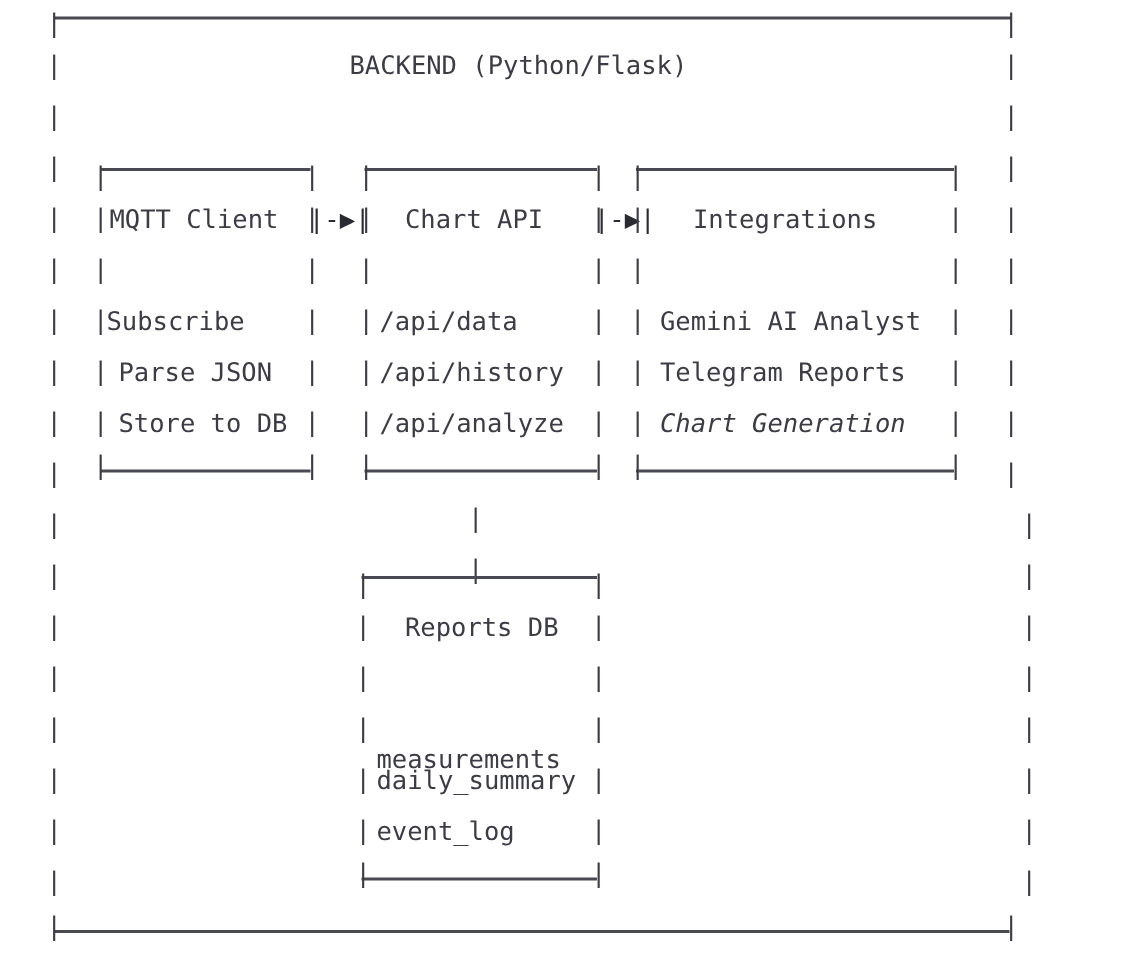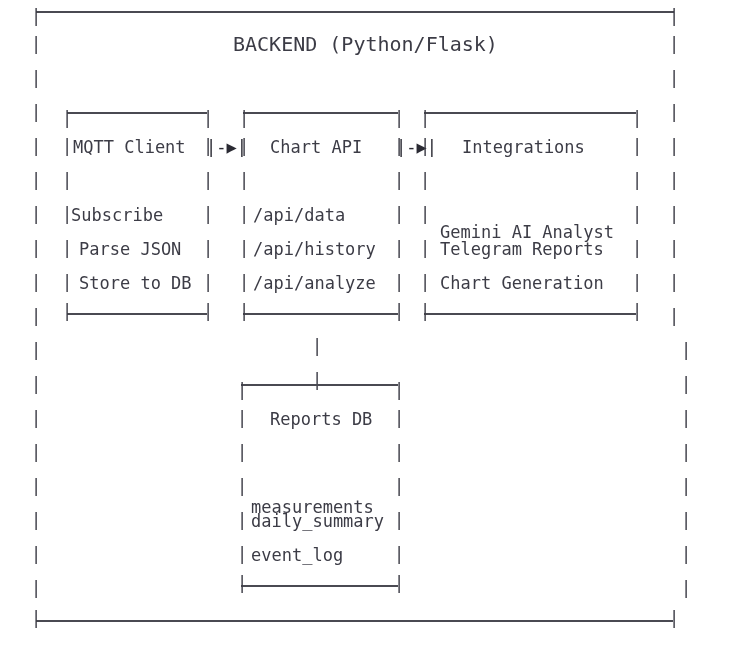--- a/index.html
+++ b/index.html
@@ -52,21 +52,21 @@
     font-family: "DejaVu Sans Mono", "Liberation Mono", monospace;
     font-size: 17px;
     line-height: 17px;
     color: #2a2a33;
     white-space: pre;
   }
 
   .title {
     position: absolute;
     font-family: "DejaVu Sans Mono", "Liberation Mono", monospace;
-    font-size: 20px;
+    font-size: 17px;
     line-height: 18px;
     color: #3c3c46;
     white-space: pre;
   }
 </style>
 </head>
 <body>
 
 <div id="diagram">
 
@@ -202,23 +202,23 @@
       <span class="cell" style="left:632px; top:110px;">|</span>
       <span class="cell" style="left:632px; top:138px;">|</span>
       <span class="cell" style="left:632px; top:172px;">|</span>
       <span class="cell" style="left:632px; top:206px;">|</span>
       <span class="cell" style="left:632px; top:240px;">|</span>
       <span class="cell" style="left:632px; top:274px;">|</span>
       <span class="cell" style="left:632px; top:303px;">|</span>
     </div>
 
     <div class="label" style="left:462px; top:139px;">Integrations</div>
-    <div class="label" style="left:440px; top:224px;">Gemini AI Analyst</div>
+    <div class="label" style="left:440px; top:207px;">Gemini AI Analyst</div>
     <div class="label" style="left:440px; top:241px;">Telegram Reports</div>
-    <div class="label" style="left:440px; top:275px;">Chart Generation</div>
+    <div class="label" style="left:440px; top:275px;font-style:italic;">Chart Generation</div>
   </div>
 
   <div>
     <span class="cell" style="left:312px; top:338px;">|</span>
     <span class="cell" style="left:312px; top:372px;">|</span>
   </div>
 
   <div>
     <div class="hrule" style="left:241px; top:384px; width:157px;"></div>
     <div class="hrule" style="left:241px; top:585px; width:157px;"></div>

